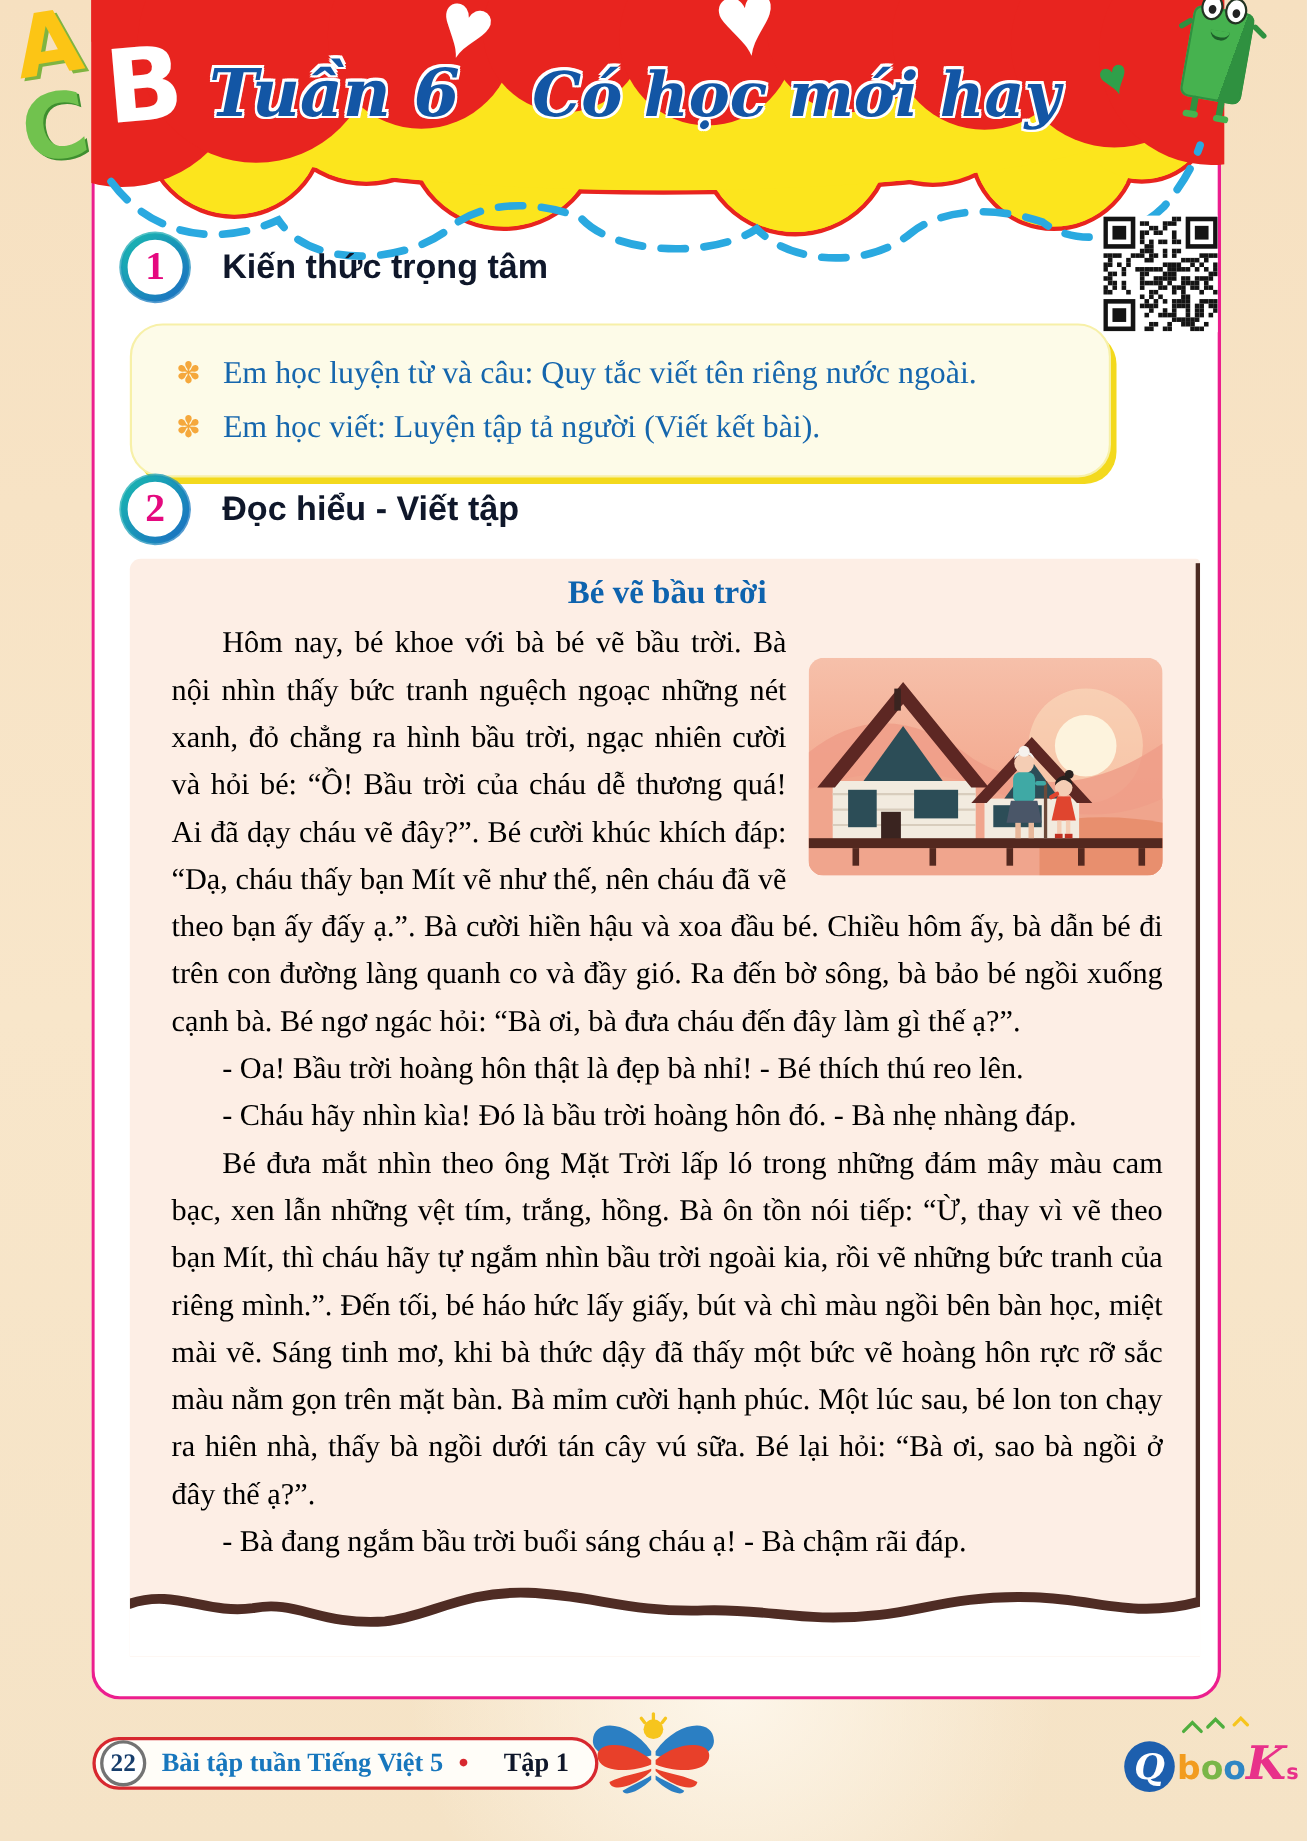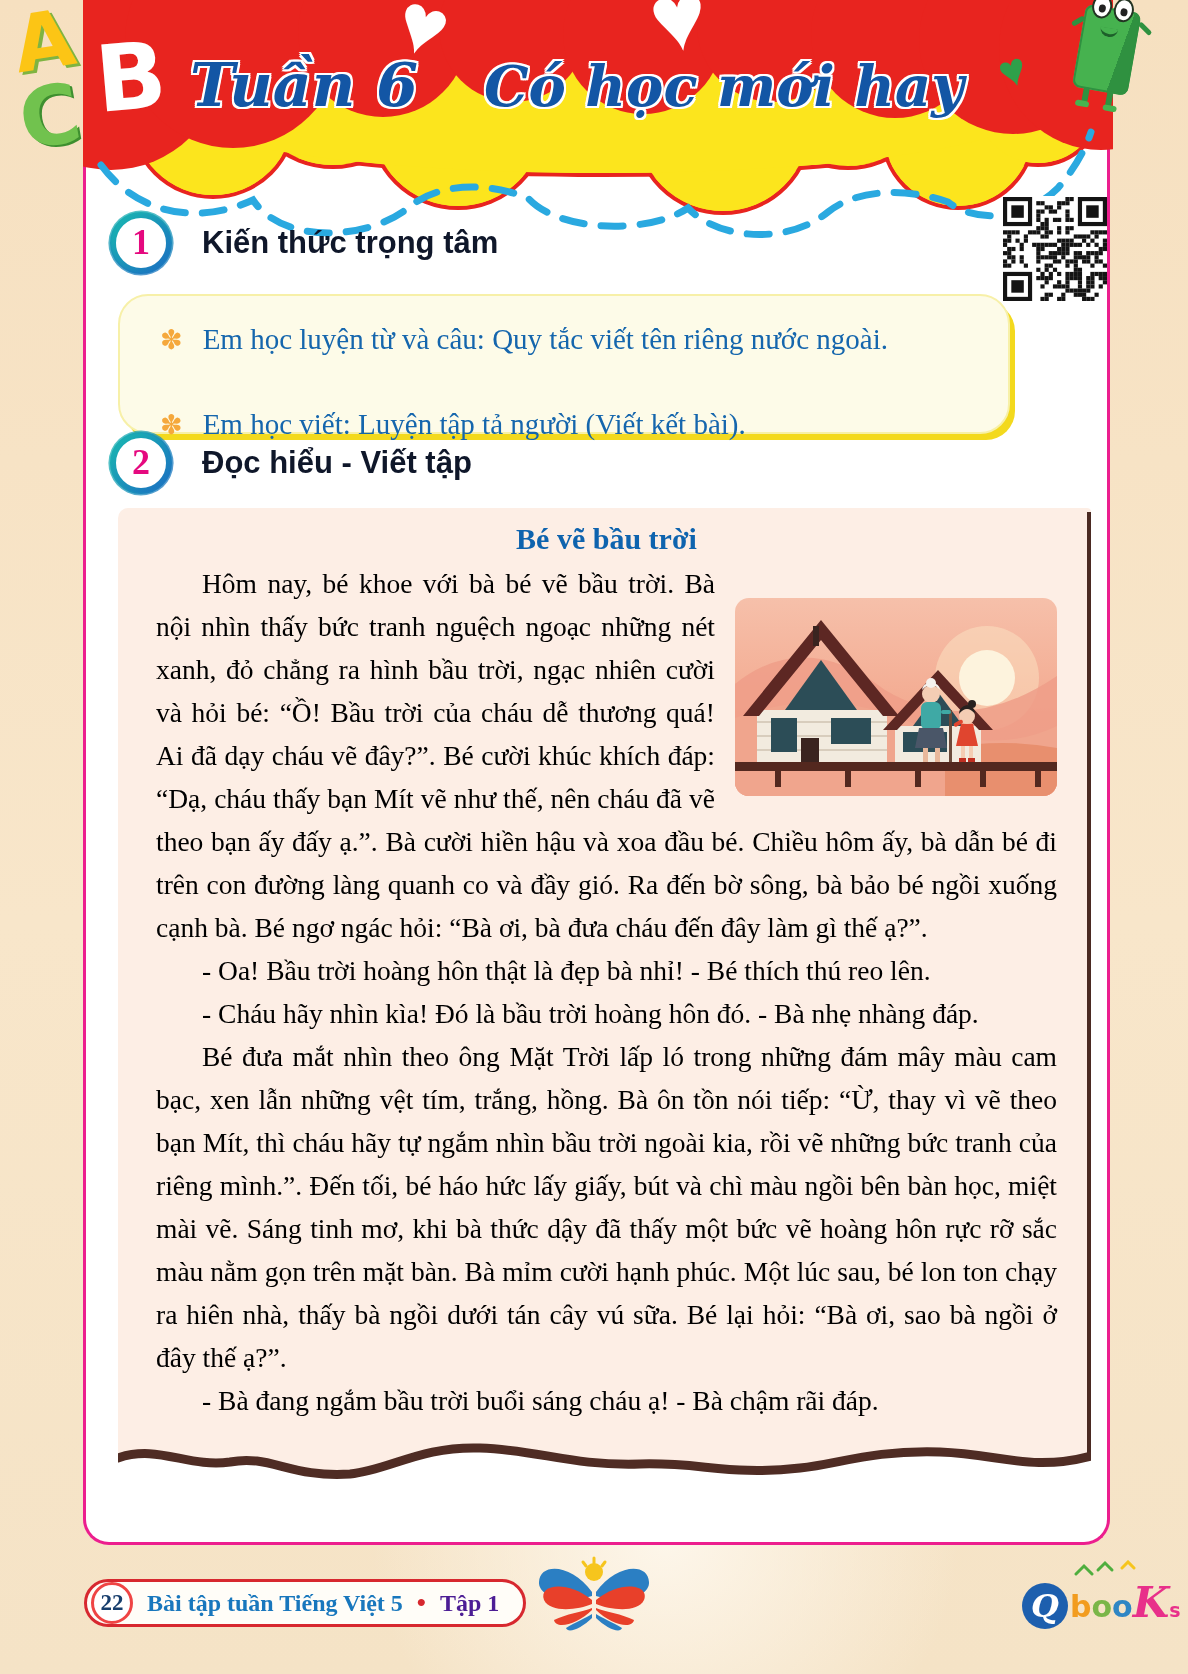--- a/index.html
+++ b/index.html
@@ -71,21 +71,21 @@
   }
   
   .knowledge-box {
     position:absolute; left:32px; top:294px; width:892px; height:140px; z-index:3;
     background:#fdfbe8; border:2px solid #f7f0a8; border-radius:30px;
     box-shadow:6px 7px 0 -1px #f3d91d;
     display:flex; flex-direction:column; justify-content:center; gap:16px; padding:10px 40px;
   }
   .kb-item { display:flex; align-items:baseline; }
   .kb-bullet { color:#f5a83c; font-size:27px; margin-right:20px; flex:0 0 auto; font-family:"DejaVu Sans",sans-serif; }
-  .kb-text { font-size:29px; color:#1566ad; font-family:"Liberation Serif","DejaVu Serif",serif;margin-top:36px; }
+  .kb-text { font-size:29px; color:#1566ad; font-family:"Liberation Serif","DejaVu Serif",serif; }
   
   .passage {
     position:absolute; left:32px; top:508px; width:973px; height:998px; z-index:3;
     background:#fdeee5; border-radius:10px 4px 0 0;
     padding:14px 34px 0 38px; overflow:hidden;
   }
   .passage-edge { position:absolute; right:0; top:4px; width:4px; height:942px; background:#4b2a22; }
   .passage-title { text-align:center; font-weight:bold; font-size:30px; color:#0e63ae; margin-bottom:6px; }
   .story-img {
     float:right; width:322px; height:198px; margin:36px 0 12px 20px;
@@ -97,26 +97,26 @@
   }
   .torn { position:absolute; left:0; bottom:0; width:973px; height:82px; }
   
   .footer-pill {
     position:absolute; left:84px; top:1579px; height:48px; z-index:4;
     display:inline-flex; align-items:center; gap:14px; padding:0 24px 0 4px;
     background:#fffdf8; border:3px solid #d7282f; border-radius:28px;
     font-weight:bold; font-size:24px; white-space:nowrap;
   }
   .page-num {
-    width:42px; height:42px; border:3px solid #ef4444; border-radius:50%; background:#fff;
+    width:42px; height:42px; border:3px solid #737373; border-radius:50%; background:#fff;
     display:flex; align-items:center; justify-content:center; color:#173e6d; font-size:23px; font-weight:bold;
   }
   .book-title { color:#1877bd; }
   .pill-dot { color:#d7282f; font-size:26px; }
-  .volume { color:#4c1d95; }
+  .volume { color:#0f172a;margin-left:18px; }
   .butterfly { position:absolute; left:534px; top:1556px; width:120px; height:92px; z-index:4; }
   .qbooks { position:absolute; left:1022px; top:1562px; z-index:4; width:150px; height:80px; }
   .qb-row { position:absolute; left:0; top:16px; display:flex; align-items:baseline; font-family:"DejaVu Sans","Liberation Sans",sans-serif; font-weight:bold; }
   .qb-q { width:46px; height:46px; border-radius:50%; background:#1d5fae; color:#fff;
           display:flex; align-items:center; justify-content:center;
           font-family:"DejaVu Serif",serif; font-style:italic; font-size:32px; }
   .qb-b  { color:#f29c1f; font-size:30px; margin-left:2px; }
   .qb-o1 { color:#7ab648; font-size:30px; }
   .qb-o2 { color:#2f86c4; font-size:30px; }
   .qb-k  { color:#e8308a; font-size:42px; font-family:"DejaVu Serif",serif; font-style:italic; }

